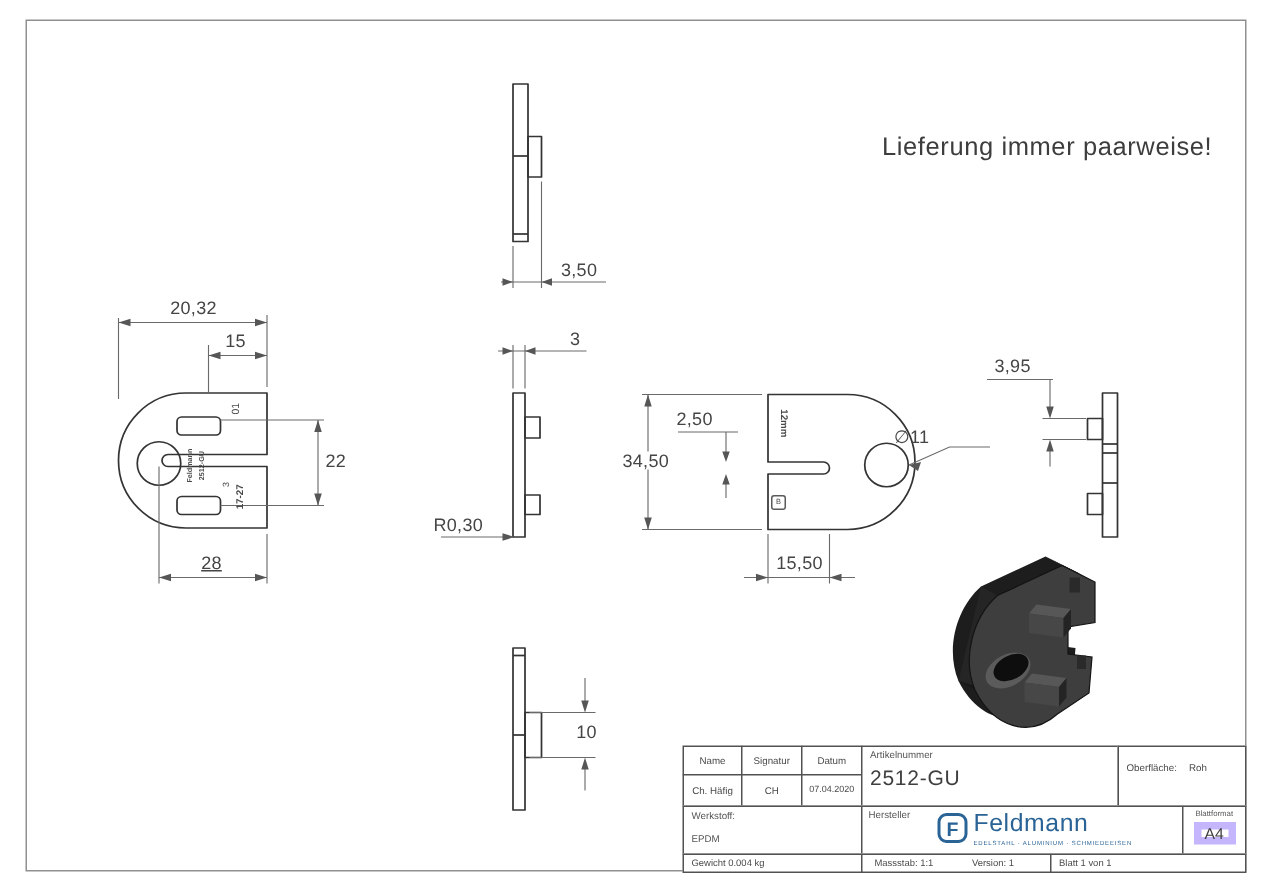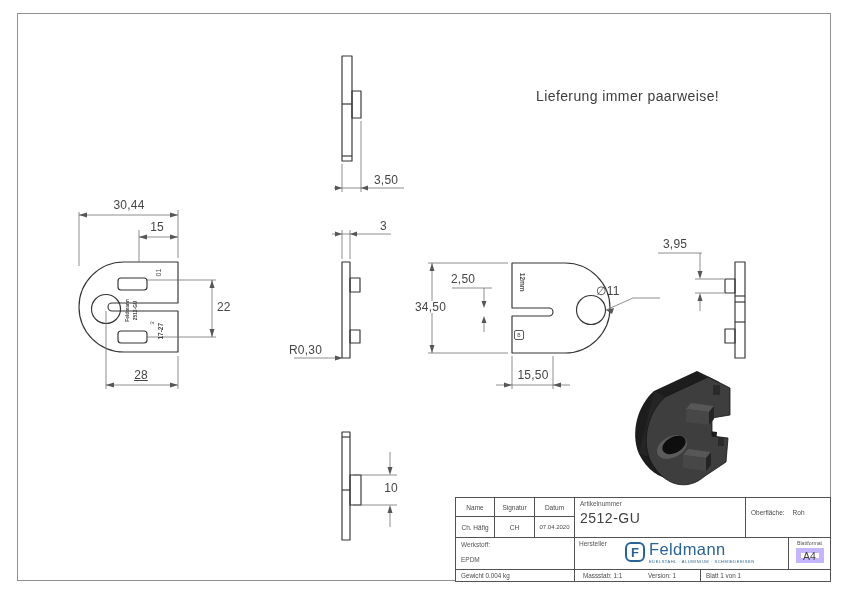--- a/index.html
+++ b/index.html
@@ -9,21 +9,21 @@
   svg.draw{position:absolute;left:0;top:0;}
   .outline{stroke:#343434;stroke-width:1.15;fill:none;stroke-linejoin:round;}
   .thin{stroke:#6a6a6a;stroke-width:0.75;fill:none;}
   .arr{fill:#565656;stroke:none;}
   .dim{position:absolute;font-size:12px;color:#454545;letter-spacing:.2px;line-height:1;white-space:nowrap;}
   .c{text-align:center;}
   .bgw{background:#fff;padding:0 1px;}
   .emb{position:absolute;color:#4a4a4a;line-height:1;white-space:nowrap;text-align:center;}
   .rn90{transform:rotate(-90deg);}
   .r90{transform:rotate(90deg);}
-  .note{position:absolute;left:536px;top:88px;font-size:14px;color:#3d3d3d;letter-spacing:.4px;}
+  .note{position:absolute;left:588px;top:88px;font-size:17px;color:#3d3d3d;letter-spacing:.4px;}
   .bmark{position:absolute;left:514px;top:330px;width:10px;height:10px;border:1px solid #5a5a5a;border-radius:2px;
          display:flex;align-items:center;justify-content:center;font-size:5px;color:#4a4a4a;box-sizing:border-box;}
   
   .cell{position:absolute;border:1px solid #525252;box-sizing:border-box;color:#4a4a4a;background:#fff;}
   .hcell{display:flex;align-items:center;justify-content:center;font-size:6.5px;}
   .lbl{display:block;font-size:6.5px;color:#565656;}
   .art-val{display:block;font-size:14px;color:#3f3f3f;letter-spacing:.5px;margin-top:3px;}
   .inline-pair span{font-size:6.5px;}
   .inline-pair .v{margin-left:8px;}
   .logo{position:absolute;left:50px;top:3px;display:flex;align-items:center;}
@@ -130,21 +130,21 @@
       <polygon points="675,455 680,449 703,452 698,458" fill="#575757"></polygon>
       <polygon points="675,455 698,458 698,471 675,468" fill="#474747"></polygon>
       <polygon points="698,458 703,452 703,465 698,471" fill="#242424"></polygon>
       <rect x="705" y="385" width="7" height="10" fill="#2a2a2a"></rect>
       <rect x="710" y="437" width="6" height="9" fill="#2a2a2a"></rect>
     </g>
   </svg>
 
   <span class="note">Lieferung immer paarweise!</span>
 
-  <span class="dim c" style="left:107px;top:199px;width:44px;">30,44</span>
+  <span class="dim c" style="left:107px;top:199px;width:44px;">20,32</span>
   <span class="dim c" style="left:146px;top:221px;width:22px;">15</span>
   <span class="dim" style="left:217px;top:301px;">22</span>
   <span class="dim c" style="left:124px;top:369px;width:34px;text-decoration:underline;">28</span>
   <span class="dim" style="left:374px;top:174px;">3,50</span>
   <span class="dim" style="left:380px;top:220px;">3</span>
   <span class="dim" style="left:289px;top:344px;">R0,30</span>
   <span class="dim c bgw" style="left:379px;top:482px;width:22px;">10</span>
   <span class="dim bgw" style="left:414px;top:301px;">34,50</span>
   <span class="dim" style="left:451px;top:273px;">2,50</span>
   <span class="dim c" style="left:513px;top:369px;width:40px;">15,50</span>

